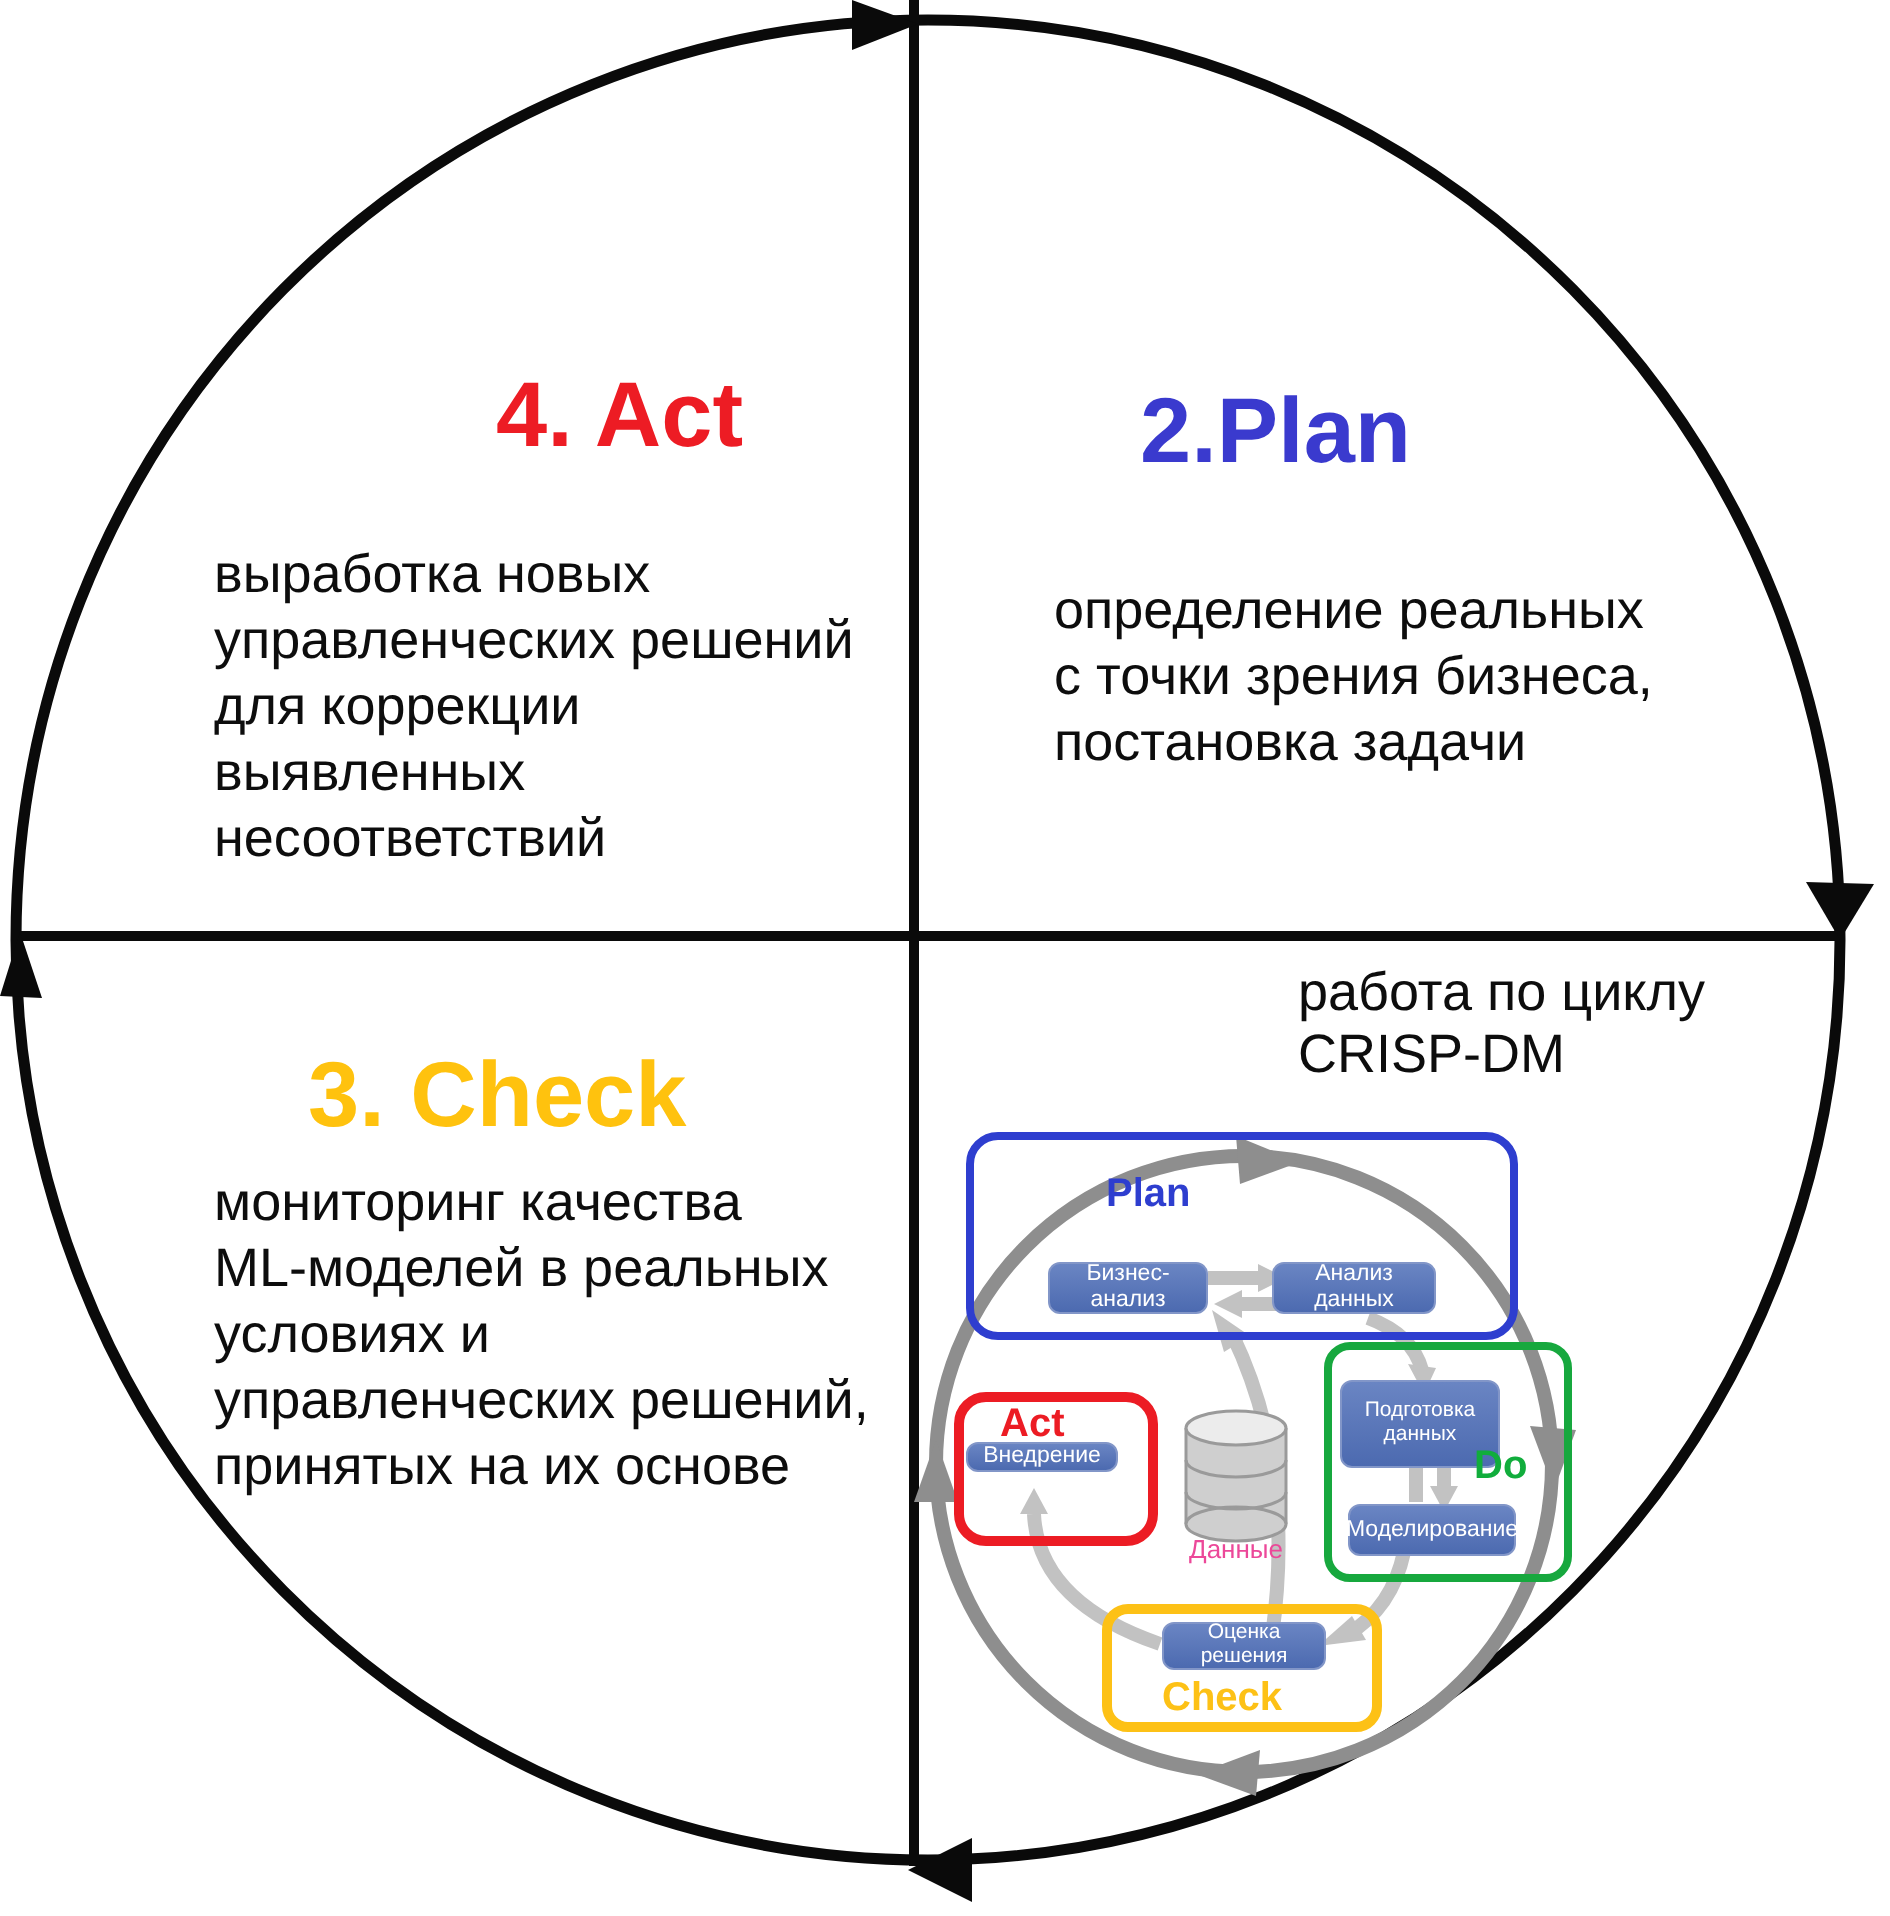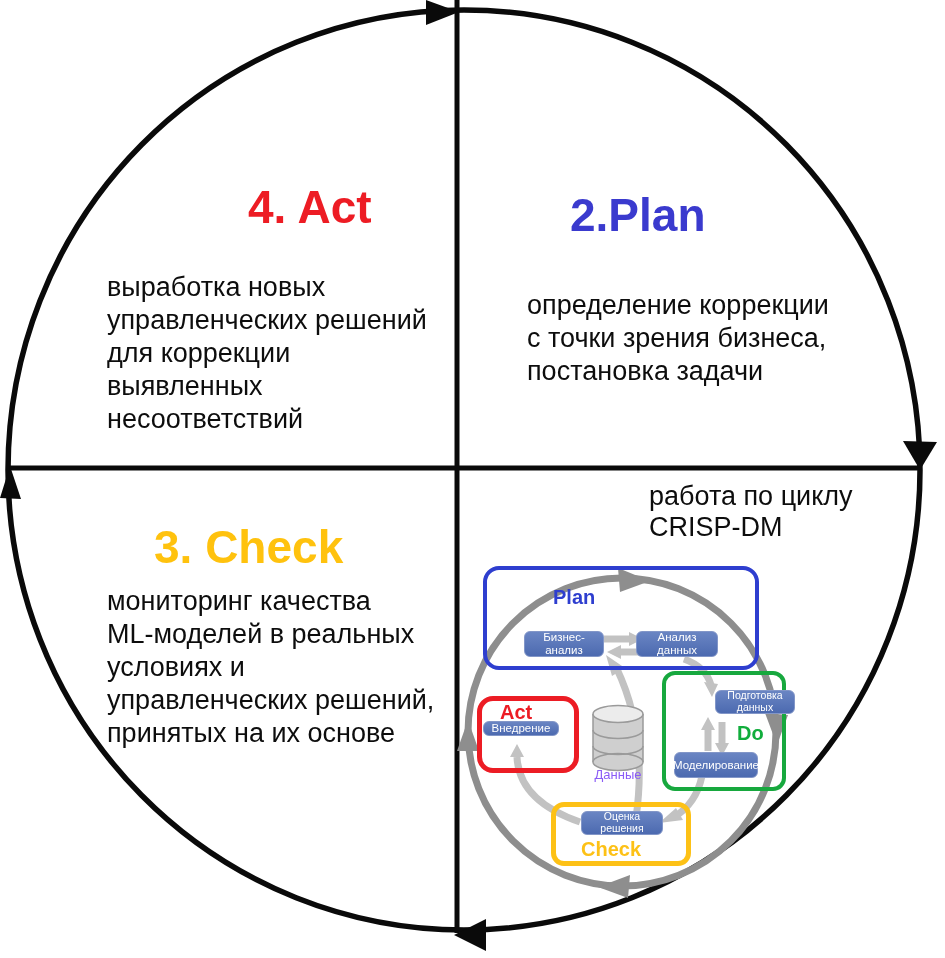--- a/index.html
+++ b/index.html
@@ -26,21 +26,21 @@
   .g-label.do-l{color:#11ad3c;}
   .g-label.act-l{color:#ec1c24;}
   .g-label.check-l{color:#fdc116;}
   .node{
     z-index:3;display:flex;align-items:center;justify-content:center;text-align:center;
     color:#ffffff;font-size:11.5px;line-height:1.12;white-space:pre-line;
     background:linear-gradient(180deg,#6a85c3 0%,#4c6ab0 100%);
     border:1px solid #8296c8;border-radius:6px;
   }
   .node.small{font-size:10.5px;}
-  .db-label{z-index:4;font-size:13px;color:#8b5cf6;text-align:center;}
+  .db-label{z-index:4;font-size:13px;color:#ec4899;text-align:center;}
 </style>
 </head>
 <body>
 
 <div id="stage">
 
   <svg width="945" height="958" viewBox="0 0 945 958">
 
     <g>
       <ellipse cx="464" cy="470" rx="456" ry="460" fill="none" stroke="#0a0a0a" stroke-width="5.5"></ellipse>
@@ -97,21 +97,21 @@
   </svg>
 
   <div class="abs q-title act" style="left:248px;top:184px;">4. Act</div>
   <div class="abs q-desc" style="left:107px;top:271px;width:345px;">выработка новых
 управленческих решений
 для коррекции
 выявленных
 несоответствий</div>
 
   <div class="abs q-title plan" style="left:570px;top:192px;">2.Plan</div>
-  <div class="abs q-desc" style="left:527px;top:289px;width:330px;">определение коррекции
+  <div class="abs q-desc" style="left:527px;top:289px;width:330px;">определение реальных
 с точки зрения бизнеса,
 постановка задачи</div>
 
   <div class="abs q-title check" style="left:154px;top:524px;">3. Check</div>
   <div class="abs q-note" style="left:649px;top:481px;width:230px;">работа по циклу
 CRISP-DM</div>
 
   <div class="abs q-desc" style="left:107px;top:585px;width:345px;">мониторинг качества
 ML-моделей в реальных
 условиях и
@@ -123,21 +123,21 @@
   <div class="abs group act-g" style="left:477px;top:696px;width:102px;height:77px;"></div>
   <div class="abs group check-g" style="left:551px;top:802px;width:140px;height:64px;"></div>
 
   <div class="abs g-label plan-l" style="left:553px;top:586px;">Plan</div>
   <div class="abs g-label do-l" style="left:737px;top:722px;">Do</div>
   <div class="abs g-label act-l" style="left:500px;top:701px;">Act</div>
   <div class="abs g-label check-l" style="left:581px;top:838px;">Check</div>
 
   <div class="abs node" style="left:524px;top:631px;width:80px;height:26px;">Бизнес-анализ</div>
   <div class="abs node" style="left:636px;top:631px;width:82px;height:26px;">Анализ данных</div>
-  <div class="abs node small" style="left:715px;top:690px;width:80px;height:24px;">Подготовка
+  <div class="abs node small" style="left:670px;top:690px;width:80px;height:44px;">Подготовка
 данных</div>
   <div class="abs node" style="left:674px;top:752px;width:84px;height:26px;">Моделирование</div>
   <div class="abs node" style="left:483px;top:721px;width:76px;height:15px;">Внедрение</div>
   <div class="abs node small" style="left:581px;top:811px;width:82px;height:24px;">Оценка решения</div>
 
   <div class="abs db-label" style="left:590px;top:767px;width:56px;">Данные</div>
 
 </div>
 
 </body></html>

